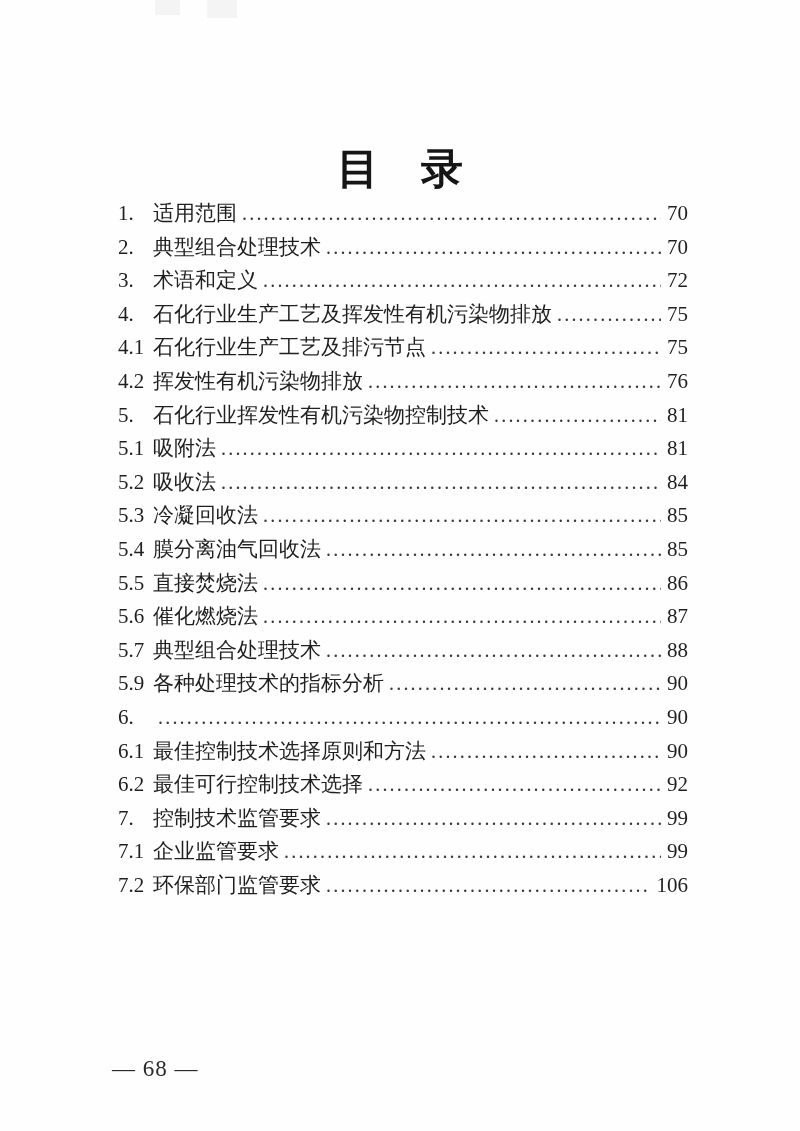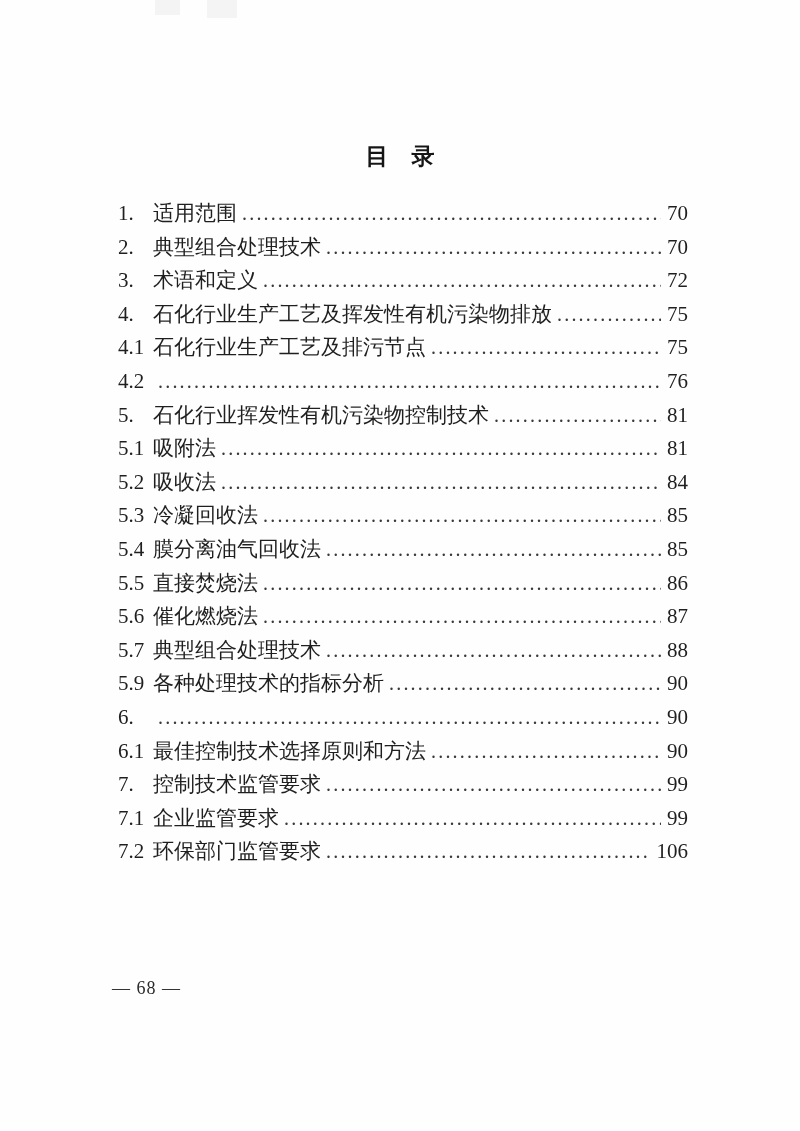--- a/index.html
+++ b/index.html
@@ -24,21 +24,21 @@
   .artifact.a1 { left: 155px; top: 0; width: 25px; height: 15px; }
   .artifact.a2 { left: 207px; top: 0; width: 30px; height: 18px; }
 
   .title {
     position: absolute;
     top: 141px;
     left: 0;
     width: 100%;
     margin: 0;
     text-align: center;
-    font-size: 23px;
+    font-size: 42px;
     font-weight: bold;
     color: #151515;
   }
 
   .toc {
     position: absolute;
     top: 197px;
     left: 118px;
     width: 570px;
   }
@@ -70,22 +70,22 @@
   }
   .pageno {
     flex: none;
     padding-left: 6px;
     text-align: right;
   }
 
   .footer {
     position: absolute;
     left: 112px;
-    top: 978px;
-    font-size: 18px;
+    top: 1056px;
+    font-size: 23px;
     color: #2a2a2a;
     letter-spacing: 1px;
   }
 </style>
 </head>
 <body>
 
 <div class="page">
   <div class="artifact a1"></div>
   <div class="artifact a2"></div>
@@ -123,20 +123,21 @@
 
   <div class="row lvl2">
     <span class="num">4.1</span>
     <span class="label">石化行业生产工艺及排污节点</span>
     <span class="leader"></span>
     <span class="pageno">75</span>
   </div>
 
   <div class="row lvl2">
     <span class="num">4.2</span>
+    <span class="label">挥发性有机污染物排放</span>
     <span class="leader"></span>
     <span class="pageno">76</span>
   </div>
 
   <div class="row lvl1">
     <span class="num">5.</span>
     <span class="label">石化行业挥发性有机污染物控制技术</span>
     <span class="leader"></span>
     <span class="pageno">81</span>
   </div>
@@ -204,20 +205,26 @@
     <span class="pageno">90</span>
   </div>
 
   <div class="row lvl2">
     <span class="num">6.1</span>
     <span class="label">最佳控制技术选择原则和方法</span>
     <span class="leader"></span>
     <span class="pageno">90</span>
   </div>
 
+  <div class="row lvl2">
+    <span class="num">6.2</span>
+    <span class="label">最佳可行控制技术选择</span>
+    <span class="leader"></span>
+    <span class="pageno">92</span>
+  </div>
 
   <div class="row lvl1">
     <span class="num">7.</span>
     <span class="label">控制技术监管要求</span>
     <span class="leader"></span>
     <span class="pageno">99</span>
   </div>
 
   <div class="row lvl2">
     <span class="num">7.1</span>

